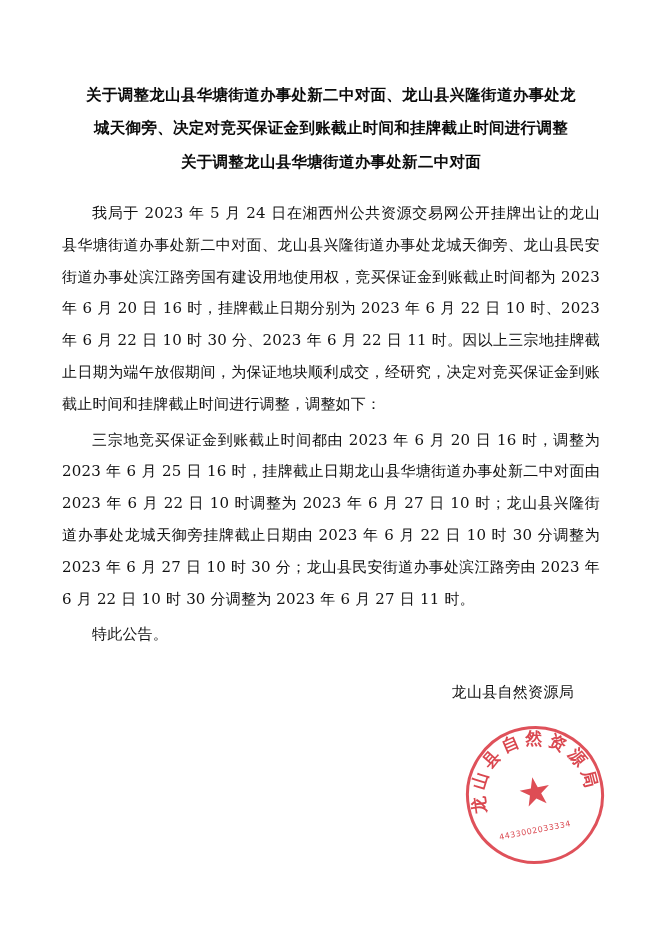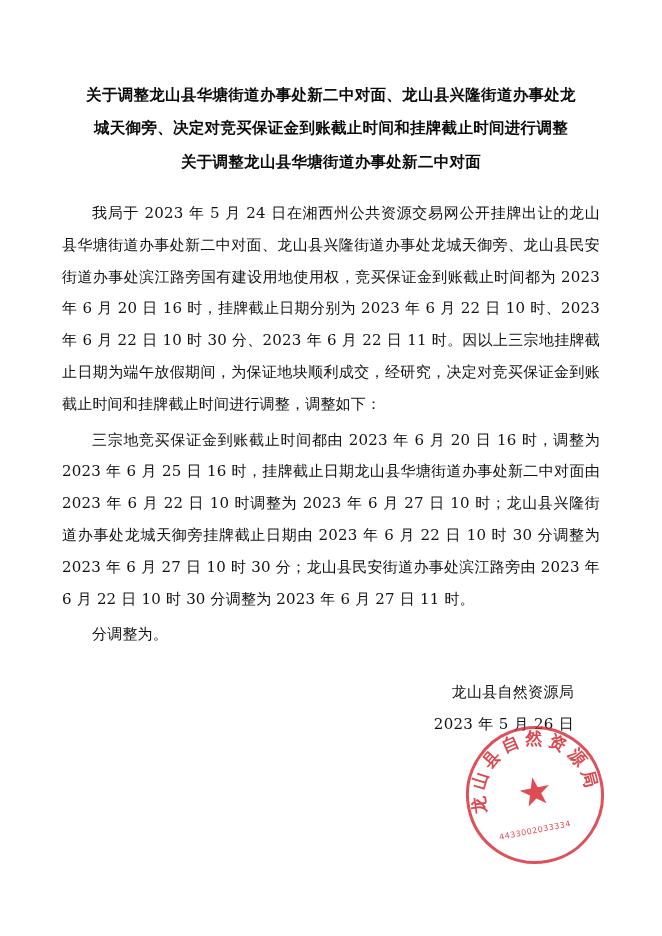--- a/index.html
+++ b/index.html
@@ -123,26 +123,25 @@
 
   <div class="doc-title">
     <div>关于调整龙山县华塘街道办事处新二中对面、龙山县兴隆街道办事处龙</div>
     <div>城天御旁、决定对竞买保证金到账截止时间和挂牌截止时间进行调整</div>
     <div>关于调整龙山县华塘街道办事处新二中对面</div>
   </div>
 
   <div class="body-block">
     <p class="para">我局于 2023 年 5 月 24 日在湘西州公共资源交易网公开挂牌出让的龙山县华塘街道办事处新二中对面、龙山县兴隆街道办事处龙城天御旁、龙山县民安街道办事处滨江路旁国有建设用地使用权，竞买保证金到账截止时间都为 2023 年 6 月 20 日 16 时，挂牌截止日期分别为 2023 年 6 月 22 日 10 时、2023 年 6 月 22 日 10 时 30 分、2023 年 6 月 22 日 11 时。因以上三宗地挂牌截止日期为端午放假期间，为保证地块顺利成交，经研究，决定对竞买保证金到账截止时间和挂牌截止时间进行调整，调整如下：</p>
     <p class="para">三宗地竞买保证金到账截止时间都由 2023 年 6 月 20 日 16 时，调整为 2023 年 6 月 25 日 16 时，挂牌截止日期龙山县华塘街道办事处新二中对面由 2023 年 6 月 22 日 10 时调整为 2023 年 6 月 27 日 10 时；龙山县兴隆街道办事处龙城天御旁挂牌截止日期由 2023 年 6 月 22 日 10 时 30 分调整为 2023 年 6 月 27 日 10 时 30 分；龙山县民安街道办事处滨江路旁由 2023 年 6 月 22 日 10 时 30 分调整为 2023 年 6 月 27 日 11 时。</p>
-    <p class="para">分调整为。</p>
+    <p class="para">特此公告。</p>
   </div>
 
   <div class="signature">
     <div>龙山县自然资源局</div>
-    <div>2023 年 5 月 26 日</div>
   </div>
 
   <div class="seal">
     <div class="ring"></div>
     <svg width="138" height="138" viewBox="0 0 138 138">
       <defs>
         <path id="sealArc" d="M 18,69 A 51,51 0 0 1 120,69"></path>
       </defs>
       <text font-size="17" letter-spacing="5">
         <textPath href="#sealArc" startOffset="50%" text-anchor="middle">龙山县自然资源局</textPath>

